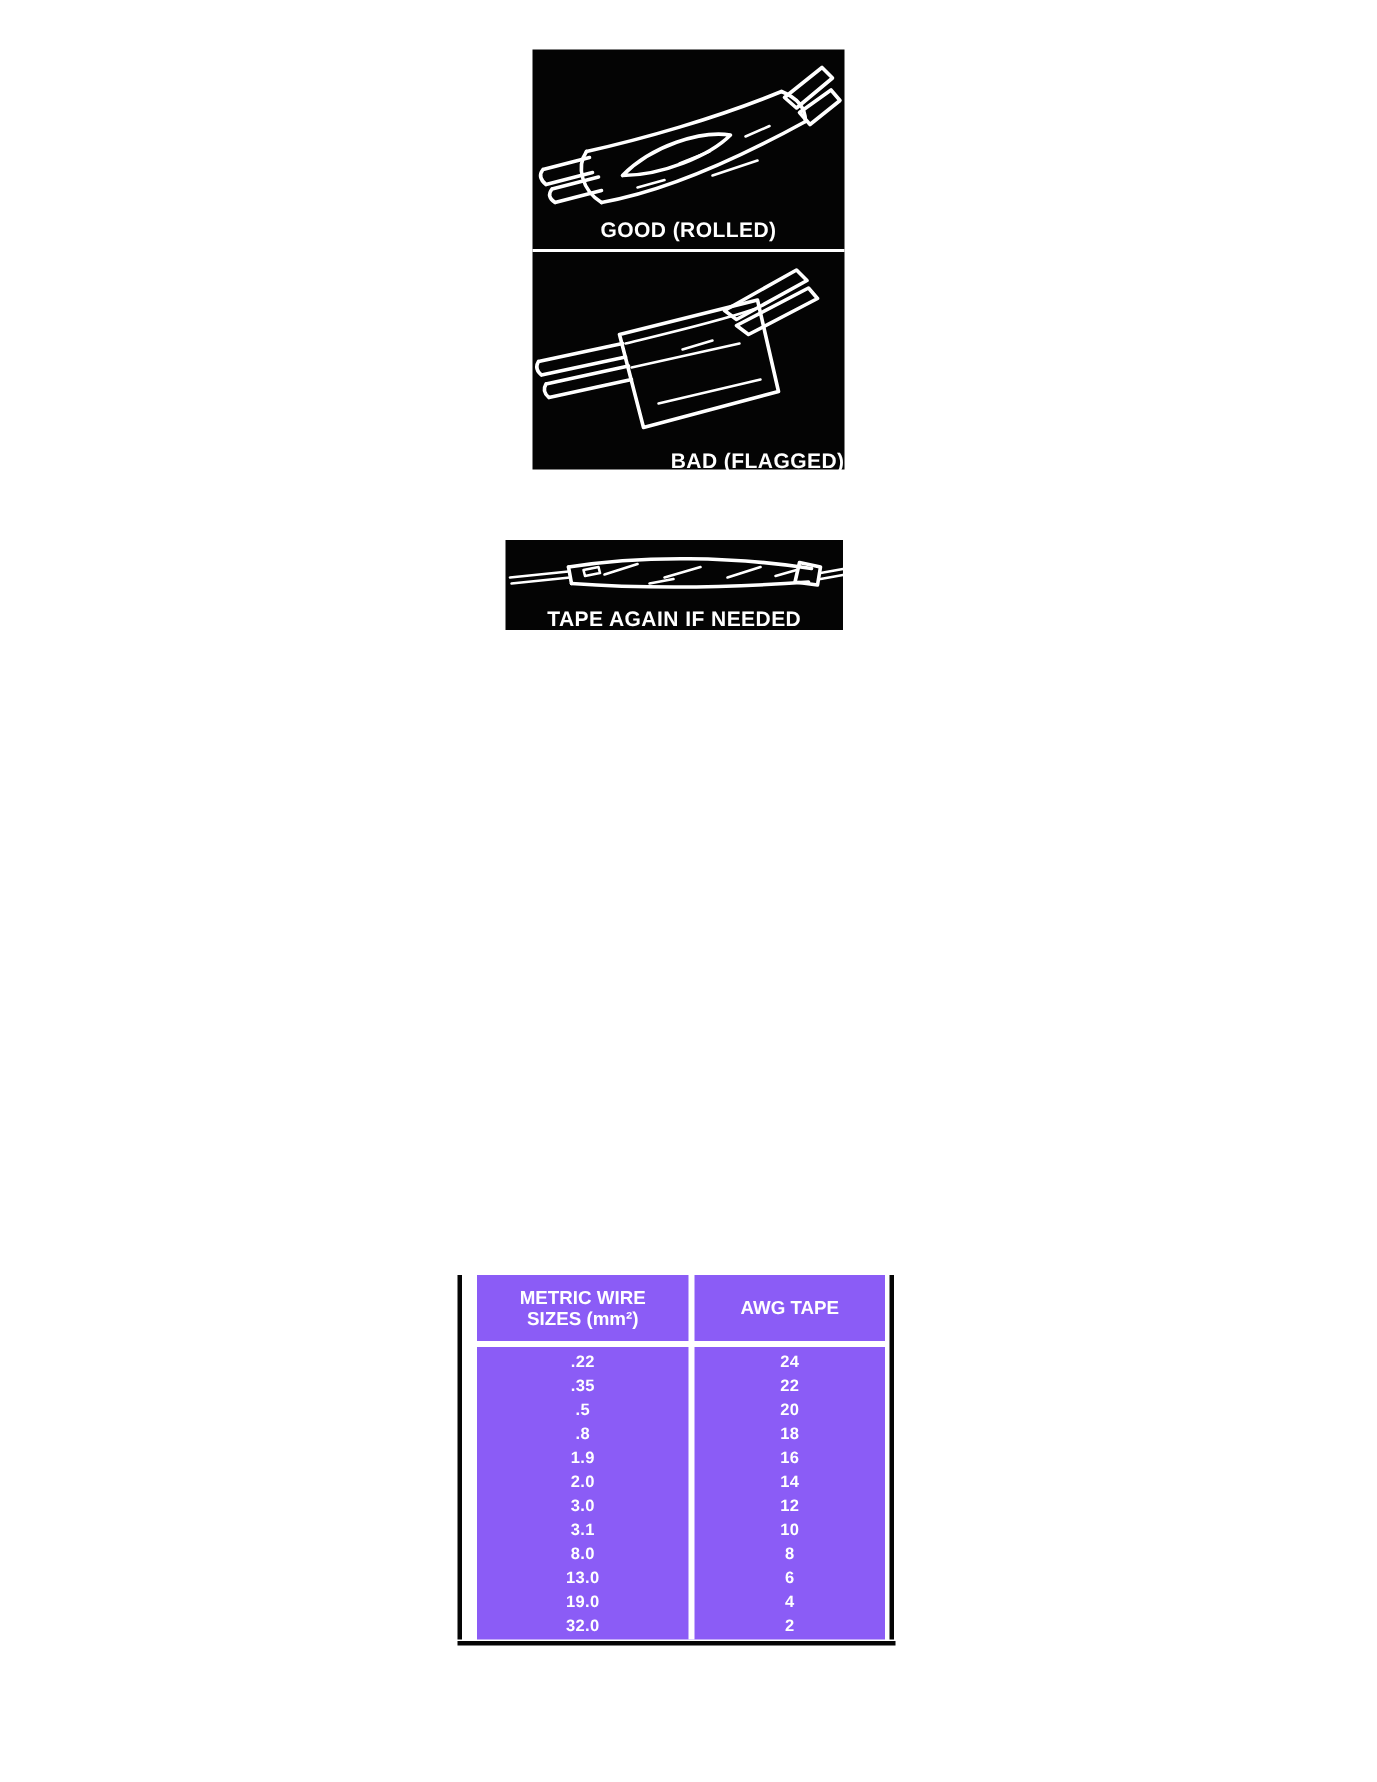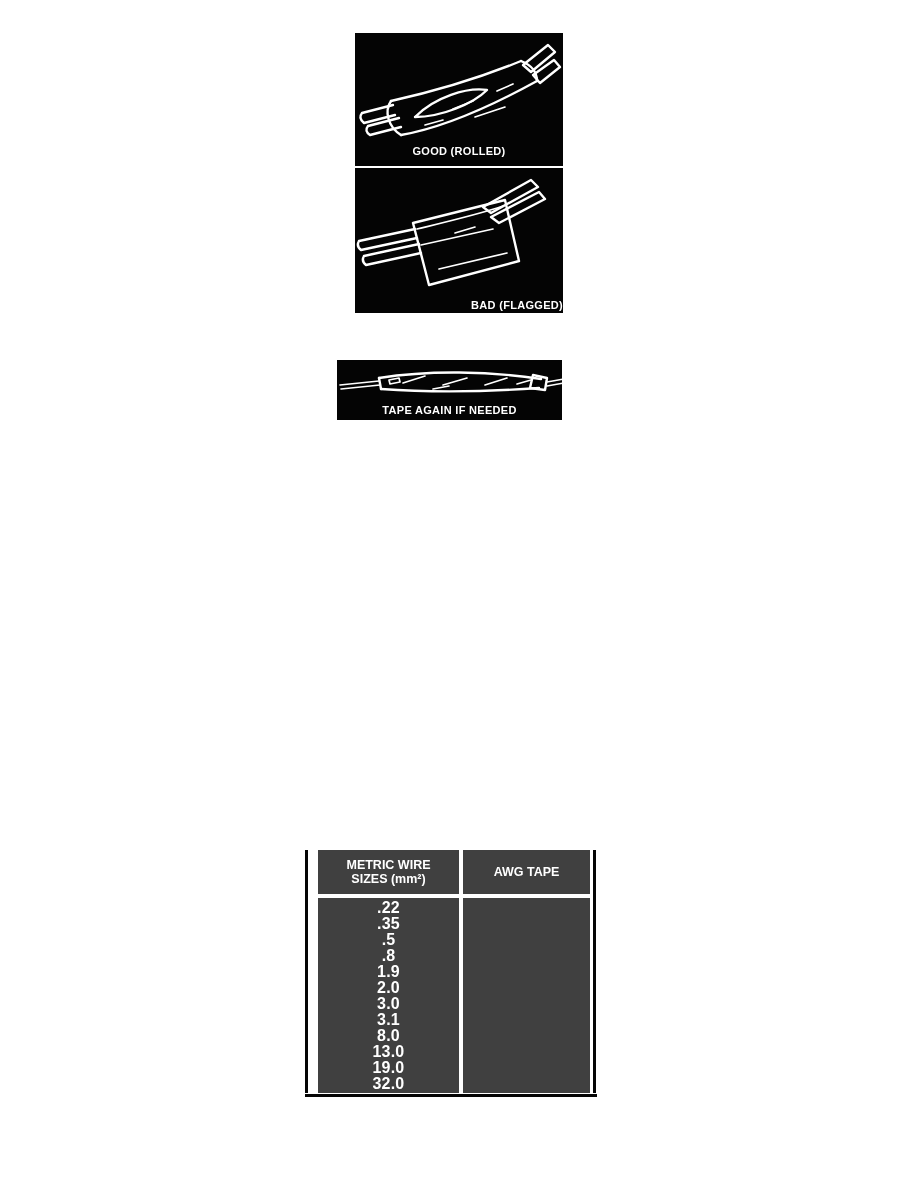--- a/index.html
+++ b/index.html
@@ -11,53 +11,53 @@
   
   .panel { position:absolute; background:#040404; }
   .panel1 { left:355px; top:33px;  width:208px; height:280px; }
   .panel2 { left:337px; top:360px; width:225px; height:60px; }
   .fig { position:absolute; left:0; }
   .fig-good { top:4px;   width:208px; height:106px; }
   .fig-bad  { top:140px; width:208px; height:124px; }
   .fig-tape { top:3px;   width:241px; height:38px; }
   .fig-label {
     position:absolute; left:0; right:0; text-align:center;
-    color:#ffffff; font-weight:700; font-size:11px; letter-spacing:.3px;
+    color:#ffffff; font-weight:700; font-size:14px; letter-spacing:.3px;
     white-space:nowrap;
   }
   .lbl-good { top:112px; }
   .lbl-bad  { top:266px;text-align:right; }
   .lbl-tape { top:44px; }
   .panel-divider {
     position:absolute; left:0; right:0; top:133px; height:2px; background:#ffffff;
   }
   .stroke { stroke:#ffffff; fill:none; stroke-width:2.4; stroke-linecap:round; stroke-linejoin:round; }
   .stroke-thin { stroke:#ffffff; fill:none; stroke-width:1.7; stroke-linecap:round; stroke-linejoin:round; }
   
   .table-wrap { position:absolute; left:305px; top:848px; width:292px; height:250px; }
   .t-edge { position:absolute; top:2px; width:3px; height:243px; background:#050505; }
   .t-edge-left  { left:0; }
   .t-edge-right { right:1px; }
   .t-bottomline { position:absolute; left:0; top:246px; width:292px; height:3px; background:#050505; }
-  .t-block { position:absolute; left:13px; top:2px; width:272px; background:#404040; }
+  .t-block { position:absolute; left:13px; top:2px; width:272px; background:#8b5cf6; }
   .t-header { display:flex; height:44px; }
   .t-col1 { width:141px; flex:none; }
   .t-col2 { flex:1; }
   .t-hcell {
     color:#ffffff; font-weight:700; font-size:12.5px; line-height:14px;
     display:flex; align-items:center; justify-content:center;
     text-align:center; padding:0 10px;
   }
   .t-vdiv { width:4px; flex:none; background:#ffffff; }
   .t-hgap { height:4px; background:#ffffff; }
   .t-body { display:flex; }
   .t-bodycol { padding:2px 0 1px; }
   .t-cell-row {
     height:16px; line-height:16px; color:#ffffff; font-weight:700;
-    font-size:16px; text-align:center; letter-spacing:.2px;
+    font-size:11px; text-align:center; letter-spacing:.2px;
   }
 </style>
 </head>
 <body>
 
 <div class="page">
 
   <section class="panel panel1">
     <svg class="fig fig-good" viewBox="0 0 208 106">
       <g class="stroke">
@@ -141,17 +141,31 @@
           <div class="t-cell-row">1.9</div>
           <div class="t-cell-row">2.0</div>
           <div class="t-cell-row">3.0</div>
           <div class="t-cell-row">3.1</div>
           <div class="t-cell-row">8.0</div>
           <div class="t-cell-row">13.0</div>
           <div class="t-cell-row">19.0</div>
           <div class="t-cell-row">32.0</div>
         </div>
         <div class="t-vdiv"></div>
+        <div class="t-bodycol t-col2">
+          <div class="t-cell-row">24</div>
+          <div class="t-cell-row">22</div>
+          <div class="t-cell-row">20</div>
+          <div class="t-cell-row">18</div>
+          <div class="t-cell-row">16</div>
+          <div class="t-cell-row">14</div>
+          <div class="t-cell-row">12</div>
+          <div class="t-cell-row">10</div>
+          <div class="t-cell-row">8</div>
+          <div class="t-cell-row">6</div>
+          <div class="t-cell-row">4</div>
+          <div class="t-cell-row">2</div>
+        </div>
       </div>
     </div>
   </section>
 
 </div>
 
 </body></html>

